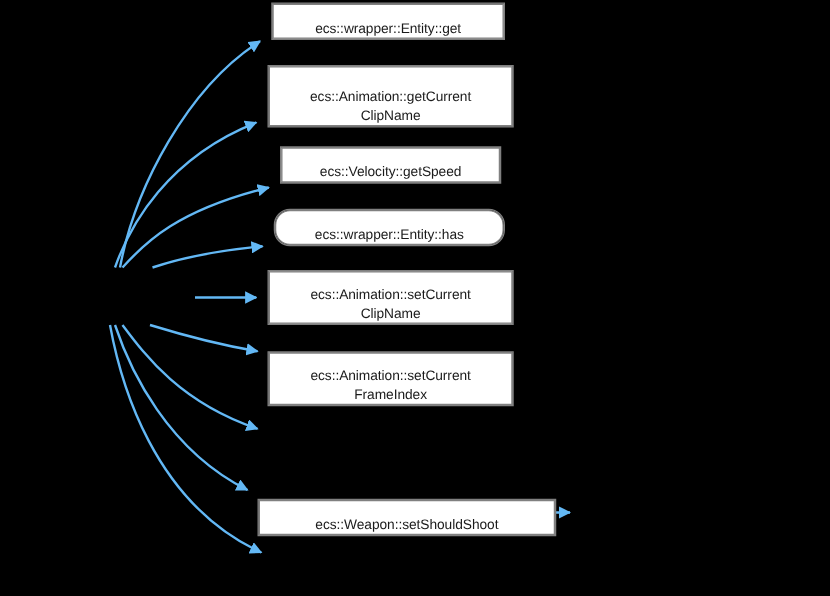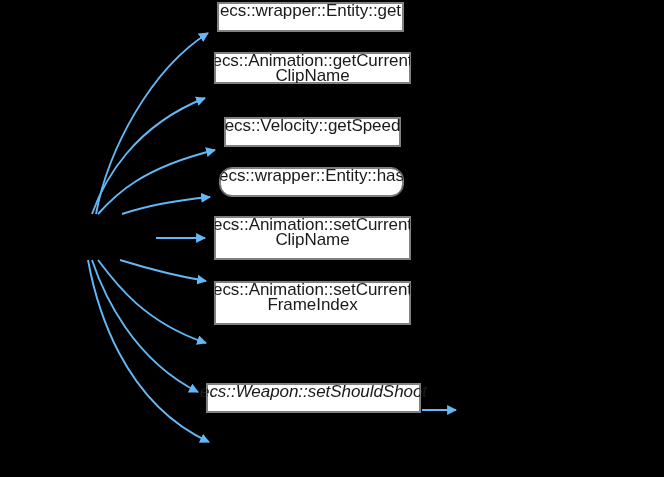--- a/index.html
+++ b/index.html
@@ -20,28 +20,28 @@
     left: 0;
     top: 0;
     width: 664px;
     height: 477px;
     pointer-events: none;
   }
   .node {
     position: absolute;
     box-sizing: border-box;
     display: flex;
-    align-items: flex-start;
+    align-items: flex-end;
     justify-content: center;
     text-align: center;
     border: 1px solid #808080;
     outline: 1px solid #808080;
     background: #ffffff;
     color: #1a1a1a;
-    font-size: 17px;
+    font-size: 11px;
     line-height: 14.5px;
     letter-spacing: -0.05px;
     white-space: pre-line;
     z-index: 2;
   }
   .node.root {
     background: #999999;
     color: #111111;
     border: 1px solid #7a7a7a;
     outline: 1px solid #7a7a7a;
@@ -75,21 +75,21 @@
       <path d="M 88,260 C 96,304 122,402 209,442"></path>
       <path d="M 422,410 L 456,410"></path>
     </g>
   </svg>
 
 
   <div class="node" style="left:218px; top:3px; width:185px; height:28px;">
     <span class="label">ecs::wrapper::Entity::get</span>
   </div>
 
-  <div class="node" style="left:215px; top:53px; width:195px; height:30px;">
+  <div class="node" style="left:215px; top:53px; width:195px; height:48px;">
     <span class="label">ecs::Animation::getCurrent
 ClipName</span>
   </div>
 
   <div class="node" style="left:225px; top:118px; width:175px; height:28px;">
     <span class="label">ecs::Velocity::getSpeed</span>
   </div>
 
   <div class="node" style="left:220px; top:168px; width:183px; height:28px;border-radius:12px;">
     <span class="label">ecs::wrapper::Entity::has</span>
@@ -99,19 +99,19 @@
     <span class="label">ecs::Animation::setCurrent
 ClipName</span>
   </div>
 
   <div class="node" style="left:215px; top:282px; width:195px; height:42px;">
     <span class="label">ecs::Animation::setCurrent
 FrameIndex</span>
   </div>
 
 
-  <div class="node" style="left:207px; top:384px; width:213px; height:28px;font-style:italic;">
+  <div class="node" style="left:207px; top:400px; width:237px; height:28px;">
     <span class="label">ecs::Weapon::setShouldShoot</span>
   </div>
 
 
 
 </div>
 
 </body></html>

